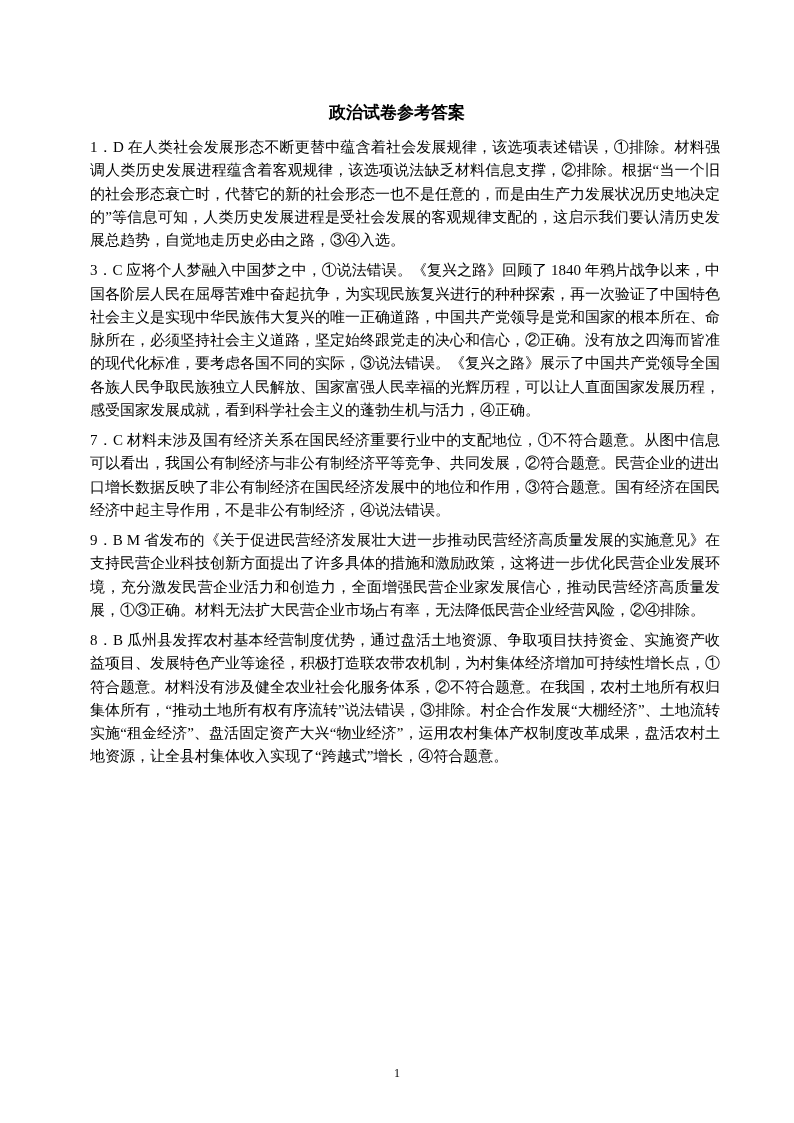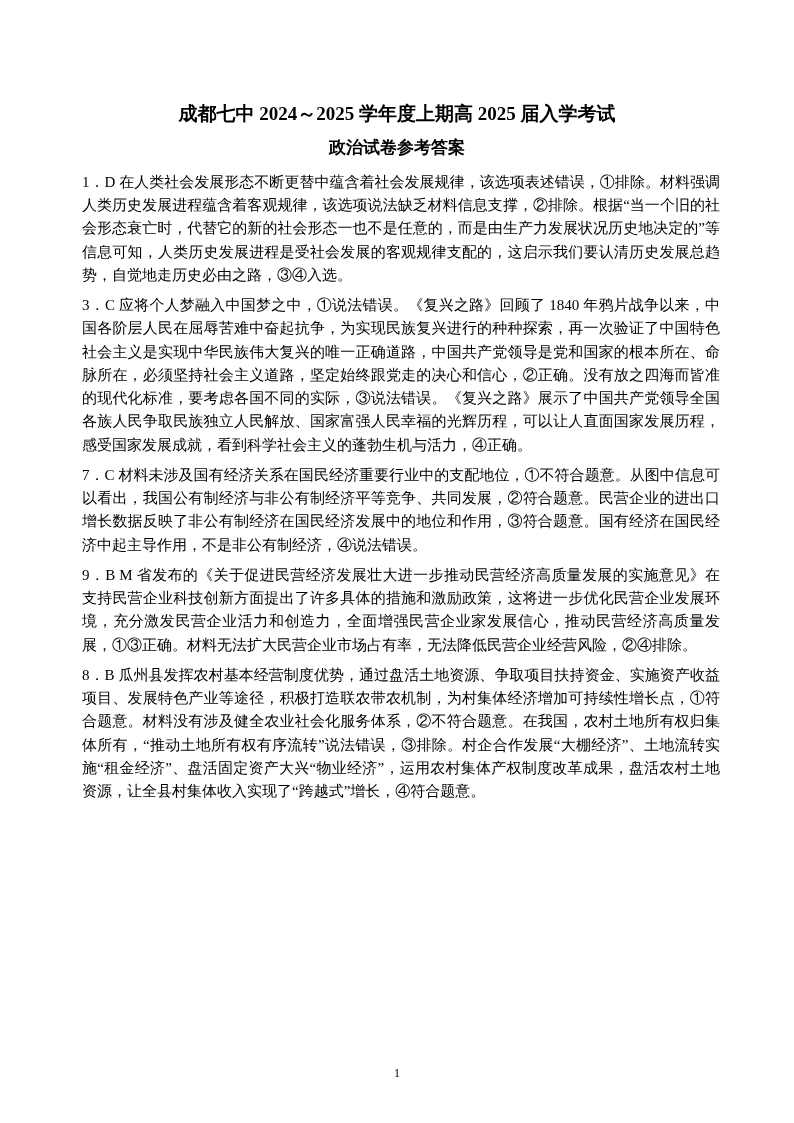--- a/index.html
+++ b/index.html
@@ -31,41 +31,40 @@
     font-weight: bold;
     font-size: 17px;
     line-height: 1.3;
     margin: 0 0 12px 0;
   }
   .para {
     font-size: 15px;
     line-height: 1.55;
     text-align: justify;
     text-justify: inter-ideograph;
-    margin: 0 0 7px 8px;
+    margin: 0 0 7px 16px;
     word-break: break-all;
   }
   .para.loose {
     line-height: 1.88;
   }
   .page-number {
     position: absolute;
     left: 0;
     right: 0;
     bottom: 42px;
     text-align: center;
     font-size: 12px;
     color: #000000;
   }
 </style>
 </head>
 <body>
 
 <div class="page">
-  <h1 class="doc-title">成都七中 2024～2025 学年度上期高 2025 届入学考试</h1>
   <h2 class="doc-subtitle">政治试卷参考答案</h2>
 
   <p class="para">1．D 在人类社会发展形态不断更替中蕴含着社会发展规律，该选项表述错误，①排除。材料强调人类历史发展进程蕴含着客观规律，该选项说法缺乏材料信息支撑，②排除。根据“当一个旧的社会形态衰亡时，代替它的新的社会形态一也不是任意的，而是由生产力发展状况历史地决定的”等信息可知，人类历史发展进程是受社会发展的客观规律支配的，这启示我们要认清历史发展总趋势，自觉地走历史必由之路，③④入选。</p>
   <p class="para">3．C 应将个人梦融入中国梦之中，①说法错误。《复兴之路》回顾了 1840 年鸦片战争以来，中国各阶层人民在屈辱苦难中奋起抗争，为实现民族复兴进行的种种探索，再一次验证了中国特色社会主义是实现中华民族伟大复兴的唯一正确道路，中国共产党领导是党和国家的根本所在、命脉所在，必须坚持社会主义道路，坚定始终跟党走的决心和信心，②正确。没有放之四海而皆准的现代化标准，要考虑各国不同的实际，③说法错误。《复兴之路》展示了中国共产党领导全国各族人民争取民族独立人民解放、国家富强人民幸福的光辉历程，可以让人直面国家发展历程，感受国家发展成就，看到科学社会主义的蓬勃生机与活力，④正确。</p>
   <p class="para">7．C 材料未涉及国有经济关系在国民经济重要行业中的支配地位，①不符合题意。从图中信息可以看出，我国公有制经济与非公有制经济平等竞争、共同发展，②符合题意。民营企业的进出口增长数据反映了非公有制经济在国民经济发展中的地位和作用，③符合题意。国有经济在国民经济中起主导作用，不是非公有制经济，④说法错误。</p>
   <p class="para">9．B M 省发布的《关于促进民营经济发展壮大进一步推动民营经济高质量发展的实施意见》在支持民营企业科技创新方面提出了许多具体的措施和激励政策，这将进一步优化民营企业发展环境，充分激发民营企业活力和创造力，全面增强民营企业家发展信心，推动民营经济高质量发展，①③正确。材料无法扩大民营企业市场占有率，无法降低民营企业经营风险，②④排除。</p>
   <p class="para">8．B 瓜州县发挥农村基本经营制度优势，通过盘活土地资源、争取项目扶持资金、实施资产收益项目、发展特色产业等途径，积极打造联农带农机制，为村集体经济增加可持续性增长点，①符合题意。材料没有涉及健全农业社会化服务体系，②不符合题意。在我国，农村土地所有权归集体所有，“推动土地所有权有序流转”说法错误，③排除。村企合作发展“大棚经济”、土地流转实施“租金经济”、盘活固定资产大兴“物业经济”，运用农村集体产权制度改革成果，盘活农村土地资源，让全县村集体收入实现了“跨越式”增长，④符合题意。</p>
 
   <div class="page-number">1</div>
 </div>

